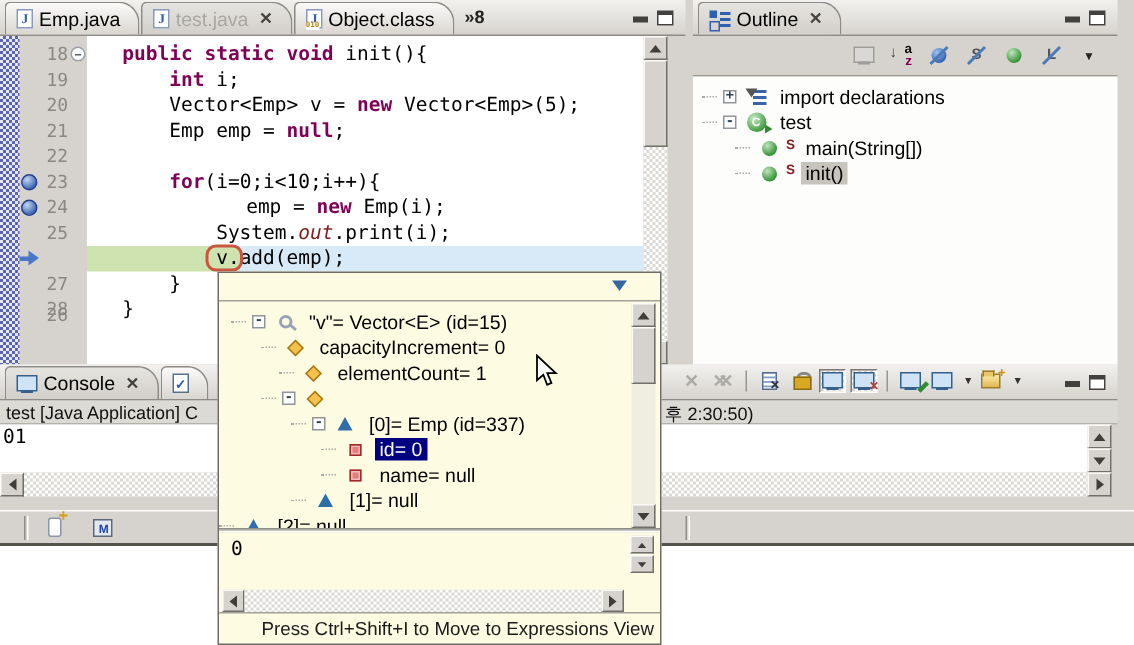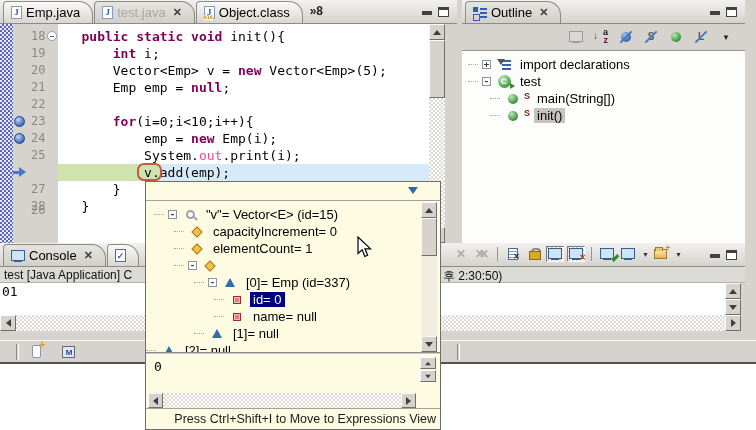--- a/index.html
+++ b/index.html
@@ -45,21 +45,21 @@
   #range-strip { position:absolute; left:0; top:0; width:13px; height:100%;
                  background:conic-gradient(#5a64b4 0 25%, #e9e9f5 0 50%, #5a64b4 0 75%, #e9e9f5 0) 0 0/4px 4px; }
   #ruler   { position:absolute; left:13px; top:0; width:15px; height:100%; }
   #numcol  { position:absolute; left:28px; top:0; width:30px; height:100%;
              font:12px/17px "DejaVu Sans Mono", monospace; color:#8a8880; }
   .lnum { position:absolute; left:3px; }
   #code-area { position:absolute; left:58px; top:0; width:371px; height:100%;
                background:#fff; font:13px/17px "DejaVu Sans Mono", monospace; }
   .cline { position:absolute; left:0; right:0; height:17px; white-space:pre; }
   .tok-kw { color:#7f0055; font-weight:bold; }
-  .tok-field { color:#ec4899; }
+  .tok-field { color:#7f1d1d; font-style:italic; }
   .cline.current { background:#cfe3ae; }
   .sel-strip { position:absolute; top:0; bottom:0; right:0; background:#d8eaf8; }
   .cline span.code-text { position:relative; }
   .hotbox { position:relative; }
   .hotbox::after { content:""; position:absolute; left:-7px; top:-2px; right:-2px; bottom:-1px;
                    border:2px solid #c9563f; border-radius:7px; }
   .bp { position:absolute; width:11px; height:11px; border-radius:50%;
         background:radial-gradient(circle at 35% 30%, #c3d6f2, #3c66b4 75%);
         border:1px solid #24408c; }
   .cip { position:absolute; width:13px; height:11px; }
@@ -257,21 +257,21 @@
             <span class="lnum" style="top: 157px;">27</span>
             <span class="lnum" style="top: 174px;">28</span>
           </div>
         <div id="code-area">
             <div class="cline" style="top: 4px;"><span class="code-text">   <span class="tok-kw">public static void</span><span> init(){</span></span></div>
             <div class="cline" style="top: 21px;"><span class="code-text">       <span class="tok-kw">int</span><span> i;</span></span></div>
             <div class="cline" style="top: 38px;"><span class="code-text">       <span>Vector&lt;Emp&gt; v = </span><span class="tok-kw">new</span><span> Vector&lt;Emp&gt;(5);</span></span></div>
             <div class="cline" style="top: 55px;"><span class="code-text">       <span>Emp emp = </span><span class="tok-kw">null</span><span>;</span></span></div>
             <div class="cline" style="top: 72px;"><span class="code-text"></span></div>
             <div class="cline" style="top: 89px;"><span class="code-text">       <span class="tok-kw">for</span><span>(i=0;i&lt;10;i++){</span></span></div>
-            <div class="cline" style="top: 106px;"><span class="code-text">           <span>emp = </span><span class="tok-kw">new</span><span> Emp(i);</span></span></div>
+            <div class="cline" style="top: 106px; padding-left: 20px;"><span class="code-text">           <span>emp = </span><span class="tok-kw">new</span><span> Emp(i);</span></span></div>
             <div class="cline" style="top: 123px;"><span class="code-text">           <span>System.</span><span class="tok-field">out</span><span>.print(i);</span></span></div>
             <div class="cline current" style="top: 140px;"><span class="sel-strip" style="left: 102px;"></span><span class="code-text">           <span class=" hotbox">v.</span><span>add(emp);</span></span></div>
             <div class="cline" style="top: 157px;"><span class="code-text">       <span>}</span></span></div>
             <div class="cline" style="top: 174px;"><span class="code-text">   <span>}</span></span></div>
           </div>
         <div id="ed-vscroll">
           <span class="sb-btn btn3d" style="top:0">
               <i class="arrow ar-up"></i>
             </span>
           <span class="sb-thumb" style="top:16px; height:58px;"></span>
@@ -468,21 +468,21 @@
             </span>
             <span class="lbl">"v"= Vector&lt;E&gt;  (id=15)</span>
           </div>
           <div class="prow" style="padding-left: 28px;">
             <span class="stub"></span>
             <span class="ic">
               <span class="dia"></span>
             </span>
             <span class="lbl">capacityIncrement= 0</span>
           </div>
-          <div class="prow" style="padding-left: 28px;">
+          <div class="prow" style="padding-left: 40px;">
             <span class="stub"></span>
             <span class="ic">
               <span class="dia"></span>
             </span>
             <span class="lbl">elementCount= 1</span>
           </div>
           <div class="prow" style="padding-left: 28px;">
             <span class="stub"></span>
             <span class="exp">-</span>
             <span class="ic">

